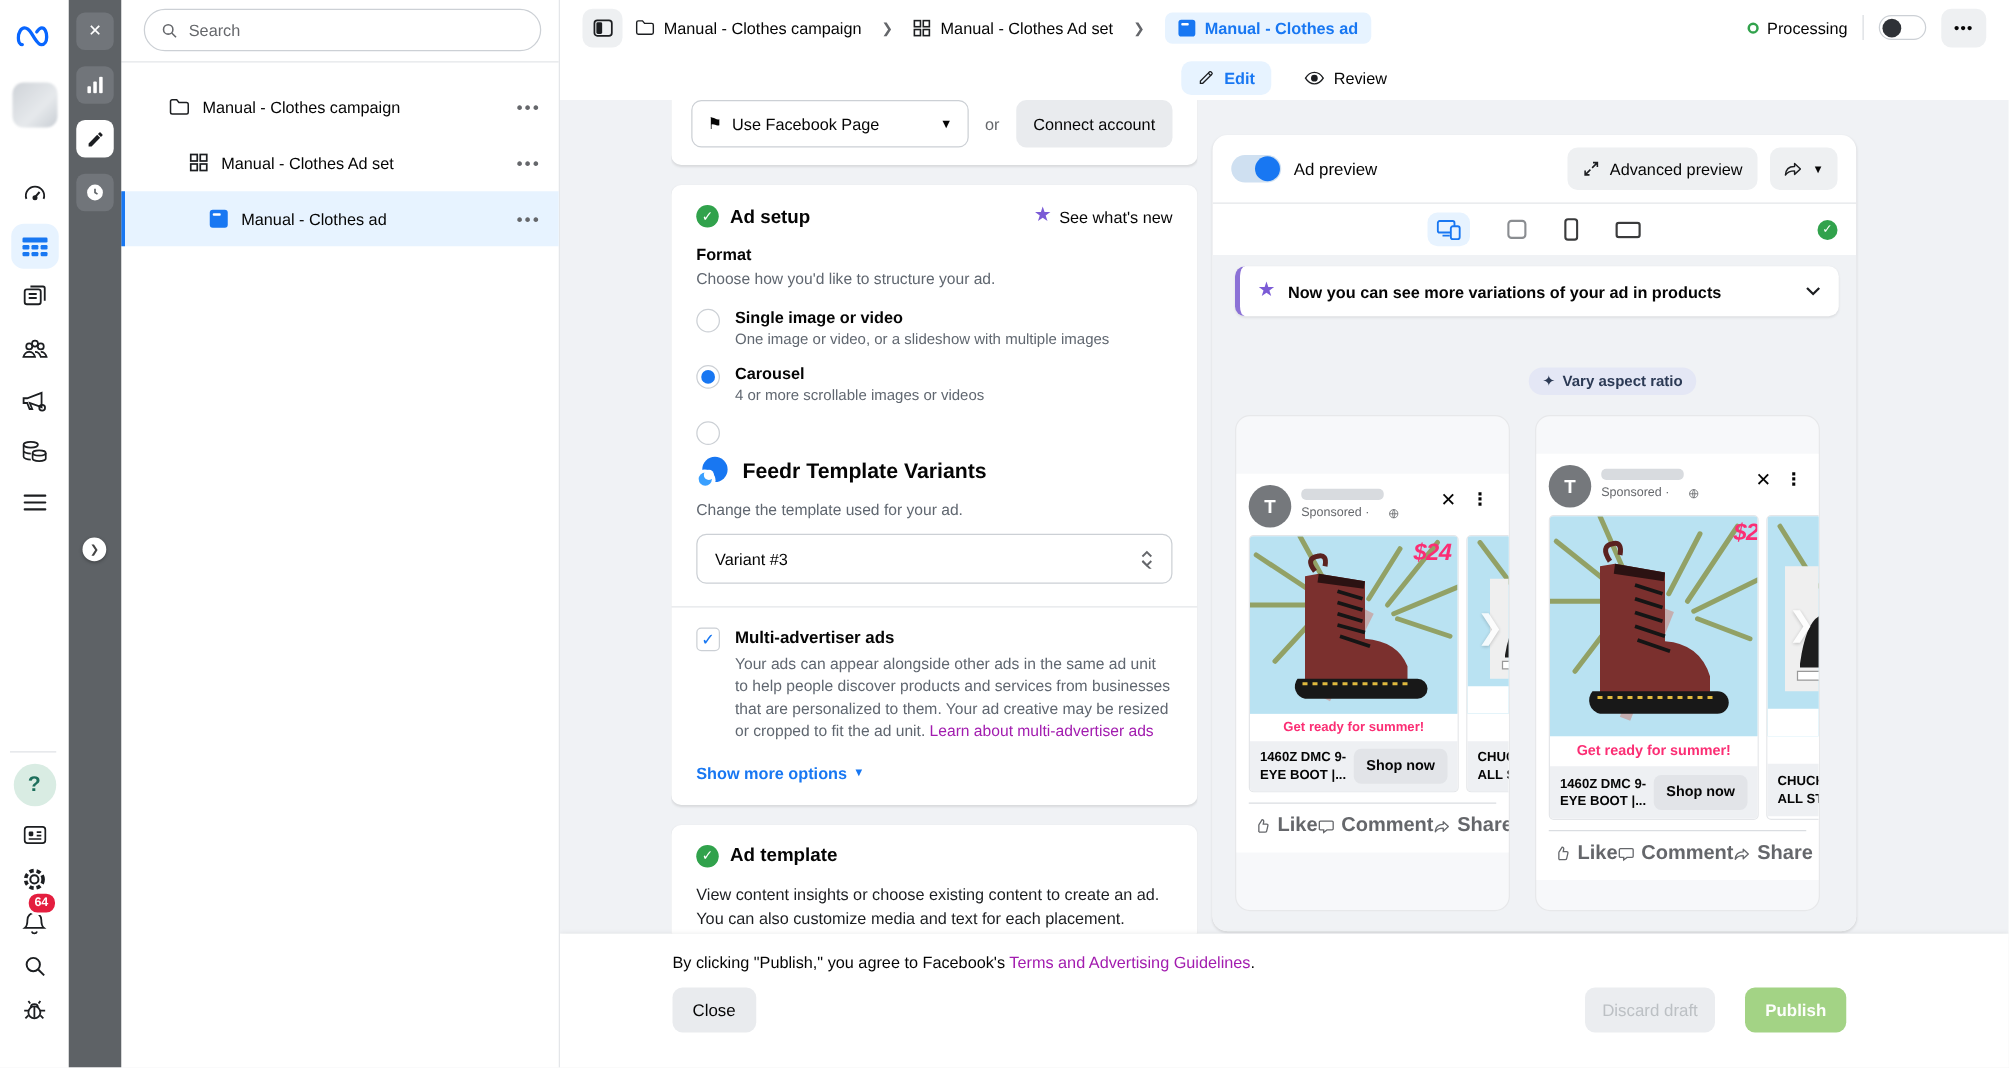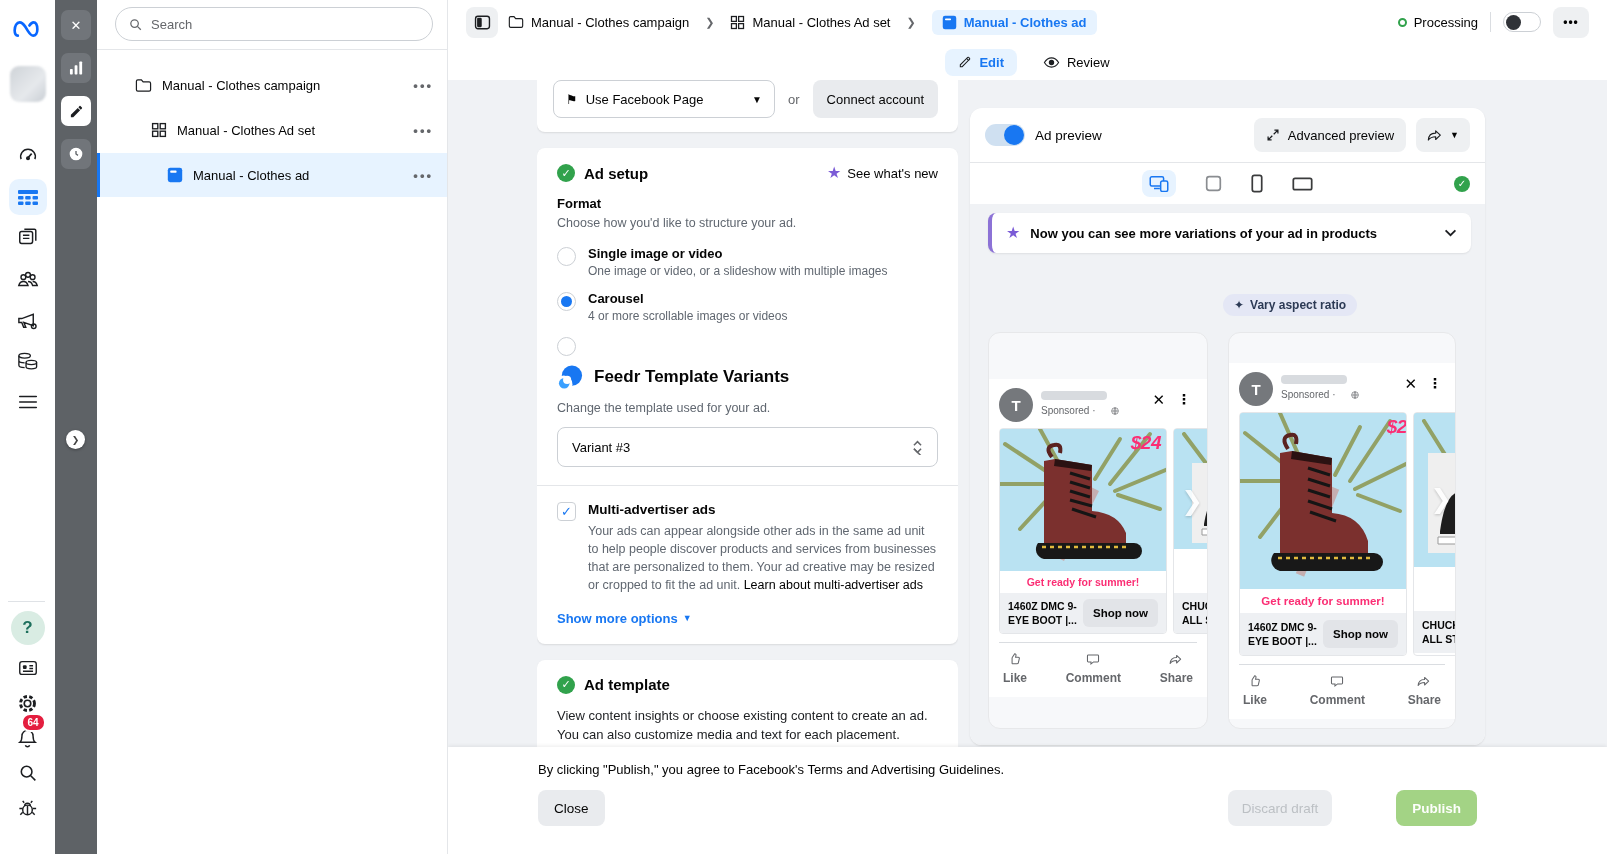--- a/index.html
+++ b/index.html
@@ -71,21 +71,21 @@
   .radio.sel::after { content:""; position:absolute; inset:3px; border-radius:50%; background:#1877f2; }
   .opt-label { font-weight:bold; font-size:13px; }
   .opt-desc { color:#606770; font-size:12px; margin-top:3px; }
   .feedr-head { display:flex; align-items:center; gap:10px; margin-top:8px; }
   .feedr-title { font-size:17px; font-weight:bold; }
   .select-box { margin-top:10px; height:40px; border:1px solid #ccd0d5; border-radius:8px; display:flex; align-items:center; padding:0 14px; }
   .updown { margin-left:auto; color:#65676b; }
   .hdiv { height:1px; background:#e4e6e9; margin:18px -20px 0; }
   .chk-row { display:flex; gap:12px; margin-top:16px; }
   .checkbox { width:19px; height:19px; border-radius:4px; border:1px solid #ccd0d5; background:#fff; color:#1877f2; font-size:13px; font-weight:bold; display:flex; align-items:center; justify-content:center; flex:none; }
-  .link { color:#000000; }
+  .link { color:#a21caf; }
   .show-more { margin-top:16px; color:#1877f2; font-weight:bold; display:flex; align-items:center; gap:5px; }
   .card-creative { margin-top:16px; padding:16px 20px 30px; }
 
   
   .preview-panel { position:absolute; left:522px; top:28px; width:515px; height:637px; background:#fff; border-radius:12px; box-shadow:0 1px 2px rgba(0,0,0,.1); overflow:hidden; display:flex; flex-direction:column; }
   .pv-header { height:54px; display:flex; align-items:center; padding:0 15px; gap:10px; }
   .toggle-on { width:40px; height:22px; border-radius:11px; background:#cfe0f1; position:relative; flex:none; }
   .toggle-on .knob { position:absolute; right:1px; top:1px; width:20px; height:20px; border-radius:50%; background:#1877f2; }
   .pv-btn { margin-left:auto; background:#eef0f2; border-radius:8px; height:34px; display:flex; align-items:center; gap:8px; padding:0 12px; font-size:13px; }
   .pv-share { margin-left:0; background:#eef0f2; border-radius:8px; height:34px; display:flex; align-items:center; gap:7px; padding:0 11px; }
@@ -114,26 +114,26 @@
   .tile-img { position:relative; overflow:hidden; background:#b9e2f2; }
   .price { position:absolute; top:3px; right:5px; color:#fb2e74; font-weight:bold; font-size:19px; font-style:italic; letter-spacing:-.5px; }
   .price.clip { right:-11px; }
   .tile-caption { background:#fff; color:#fb2e74; font-weight:bold; font-size:10.5px; text-align:center; padding:5px 0; white-space:nowrap; }
   .tile-foot { background:#eef0f3; display:flex; align-items:center; padding:6px 8px; gap:6px; }
   .tile-title { font-weight:bold; font-size:10.5px; line-height:1.35; width:82px; }
   .shop-btn { margin-left:auto; background:#e2e4e8; border-radius:6px; font-weight:bold; font-size:11.5px; padding:8px 10px; white-space:nowrap; }
   .tile2-title { font-weight:bold; font-size:10.5px; line-height:1.35; white-space:nowrap; }
   .car-next { position:absolute; top:58px; color:#fff; font-size:26px; text-shadow:0 1px 3px rgba(0,0,0,.25); opacity:.85; }
   .post-actions { margin:8px 10px 0; border-top:1px solid #dadde1; display:flex; align-items:center; justify-content:space-between; padding:9px 4px 12px; color:#65676b; }
-  .act { display:flex; align-items:center; gap:5px; font-size:12px; font-weight:bold;flex-direction:column; }
+  .act { display:flex; align-items:center; gap:5px; font-size:16px; font-weight:bold; }
 
   
   .bottom-bar { position:absolute; left:0; right:0; bottom:0; height:107px; background:#fff; box-shadow:0 -1px 4px rgba(0,0,0,.08); padding:15px 0 0 90px; }
   .disclaimer { font-size:13px; }
-  .bb-buttons { display:flex; align-items:center; margin-top:13px; padding-right:130px;gap:40px; }
+  .bb-buttons { display:flex; align-items:center; margin-top:13px; padding-right:130px; }
   .btn-close { background:#e9ebee; border-radius:8px; height:36px; display:flex; align-items:center; padding:0 16px; font-size:13.5px; }
   .btn-discard { margin-left:auto; background:#ebedf0; color:#bcc0c4; border-radius:8px; height:36px; display:flex; align-items:center; padding:0 14px; font-size:13.5px; }
   .btn-publish { margin-left:24px; background:#a3d385; color:#fdfefc; font-weight:bold; border-radius:8px; height:36px; display:flex; align-items:center; padding:0 16px; font-size:13.5px; }
 </style>
 </head>
 <body>
 
 <div class="icon-rail">
   <div class="rail-item" style="top:11px">
     <svg width="30" height="20" viewBox="0 0 36 24">

